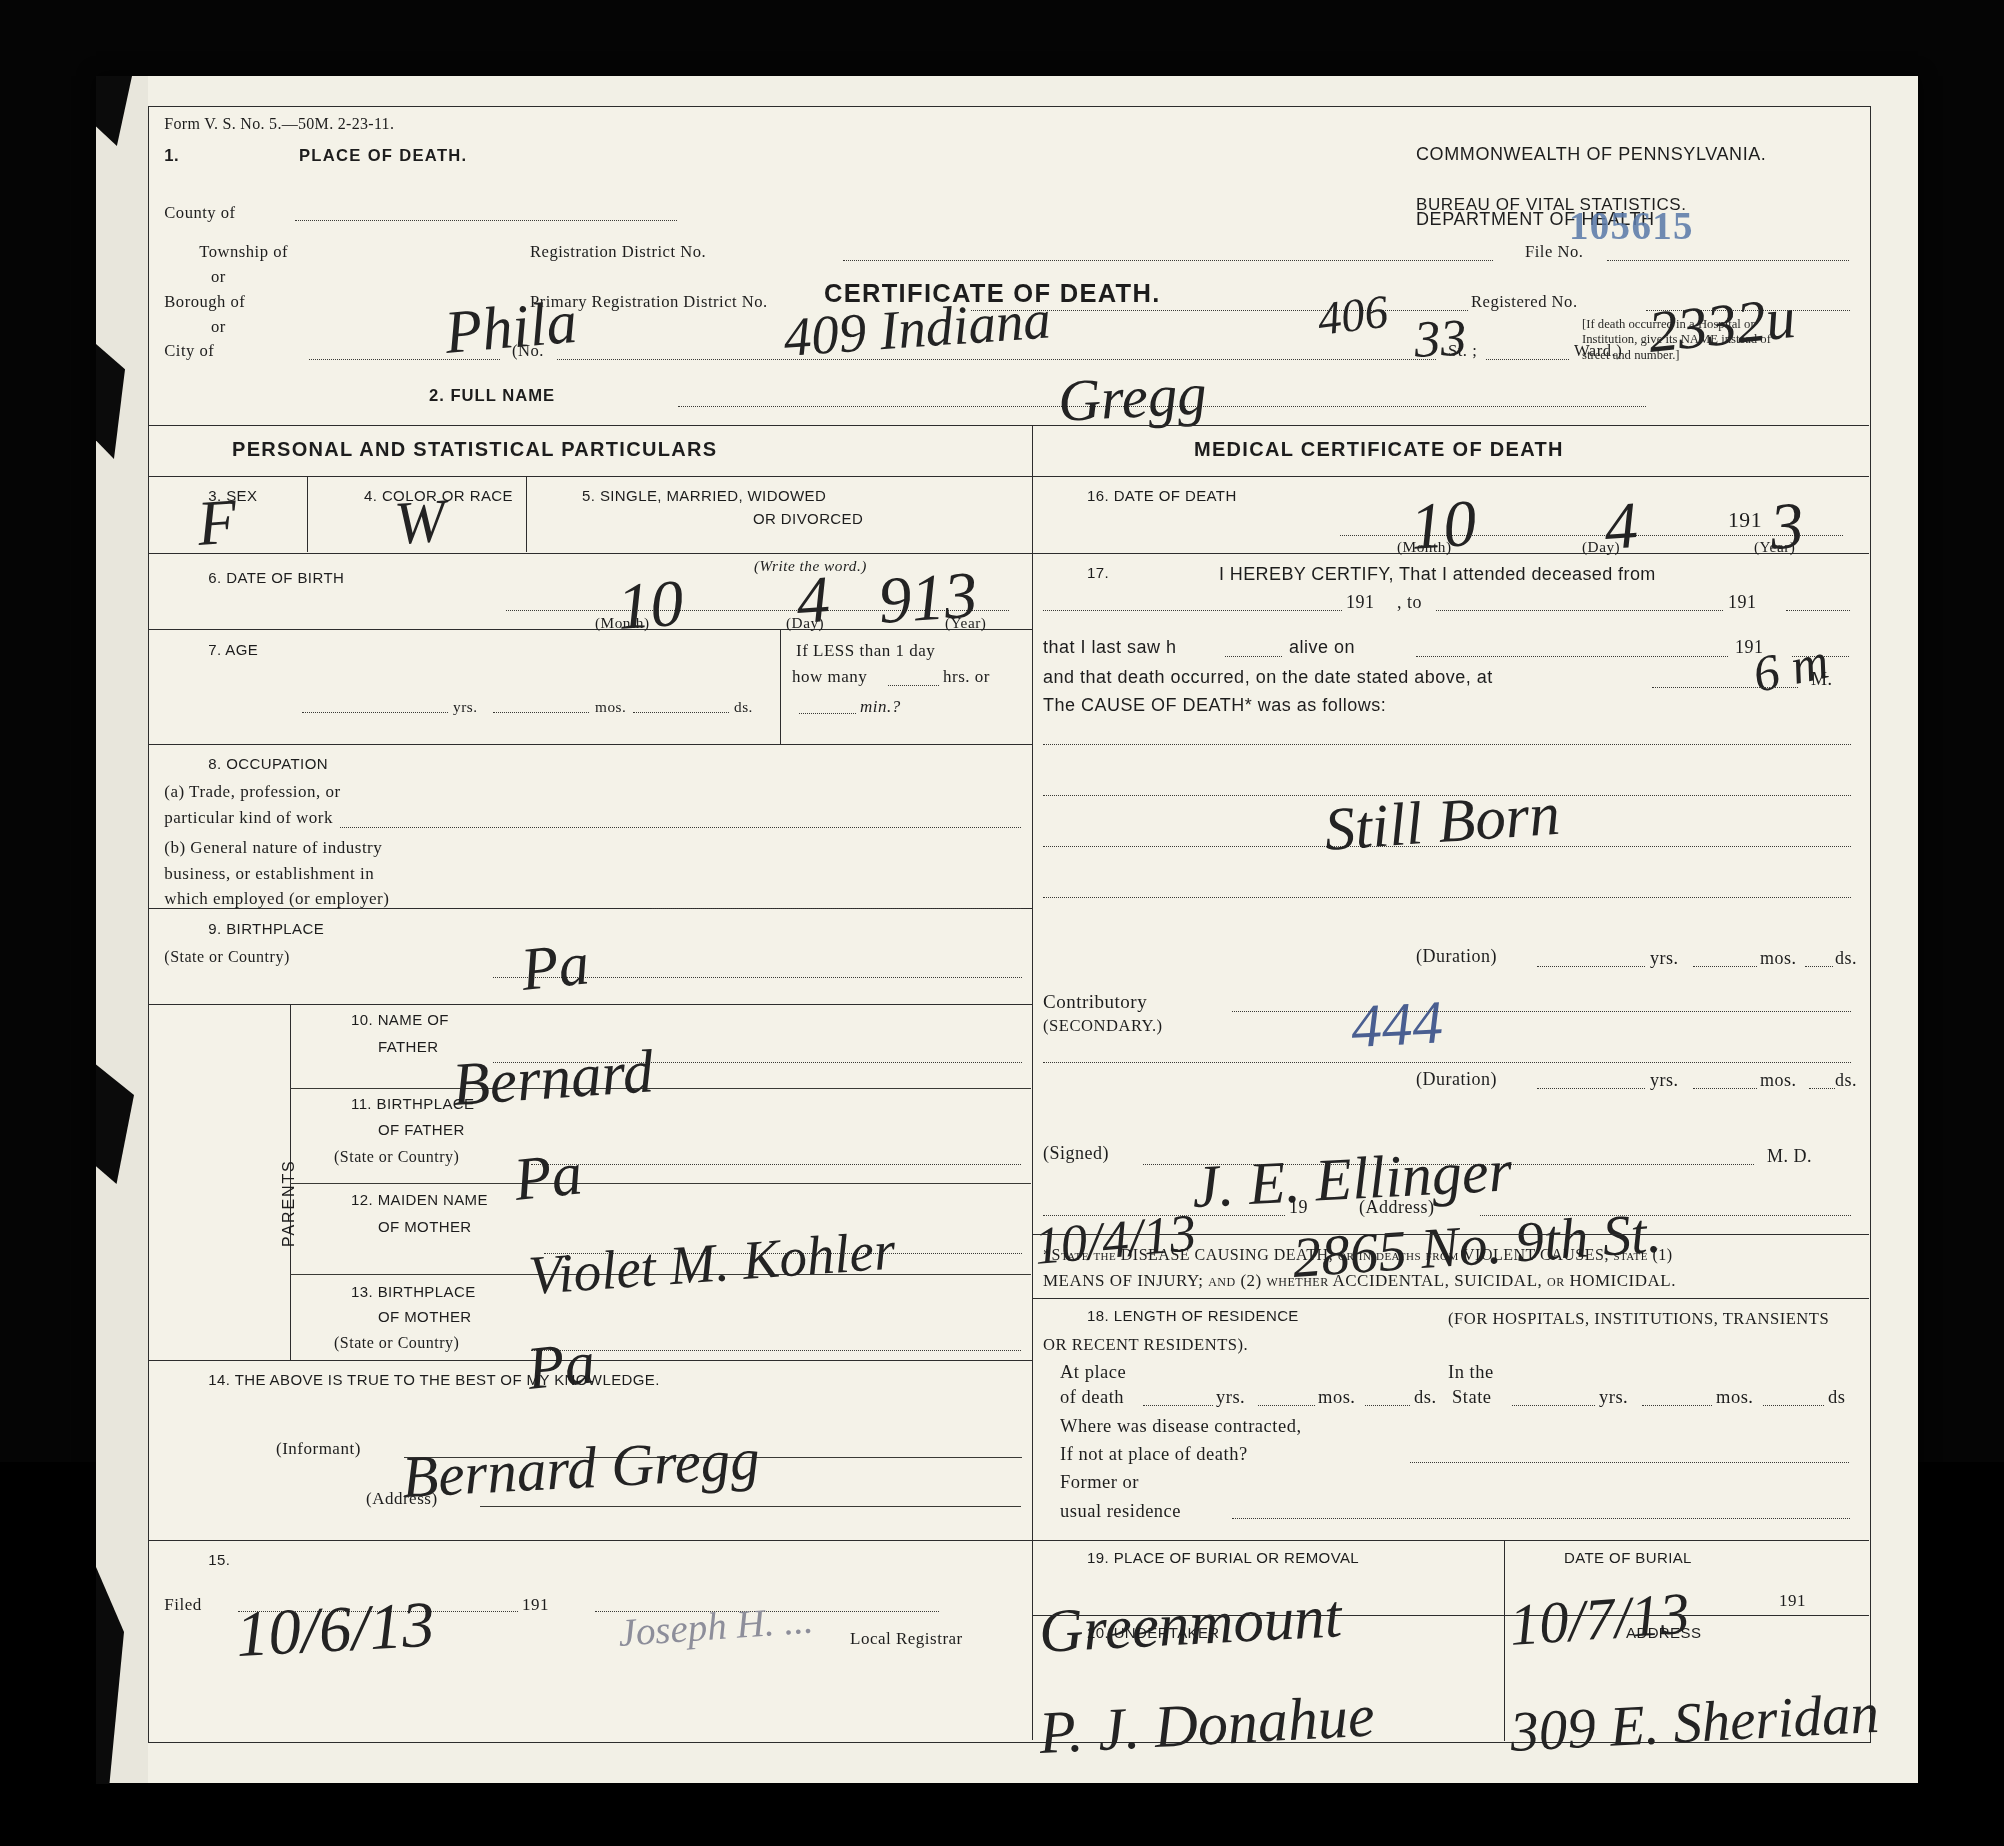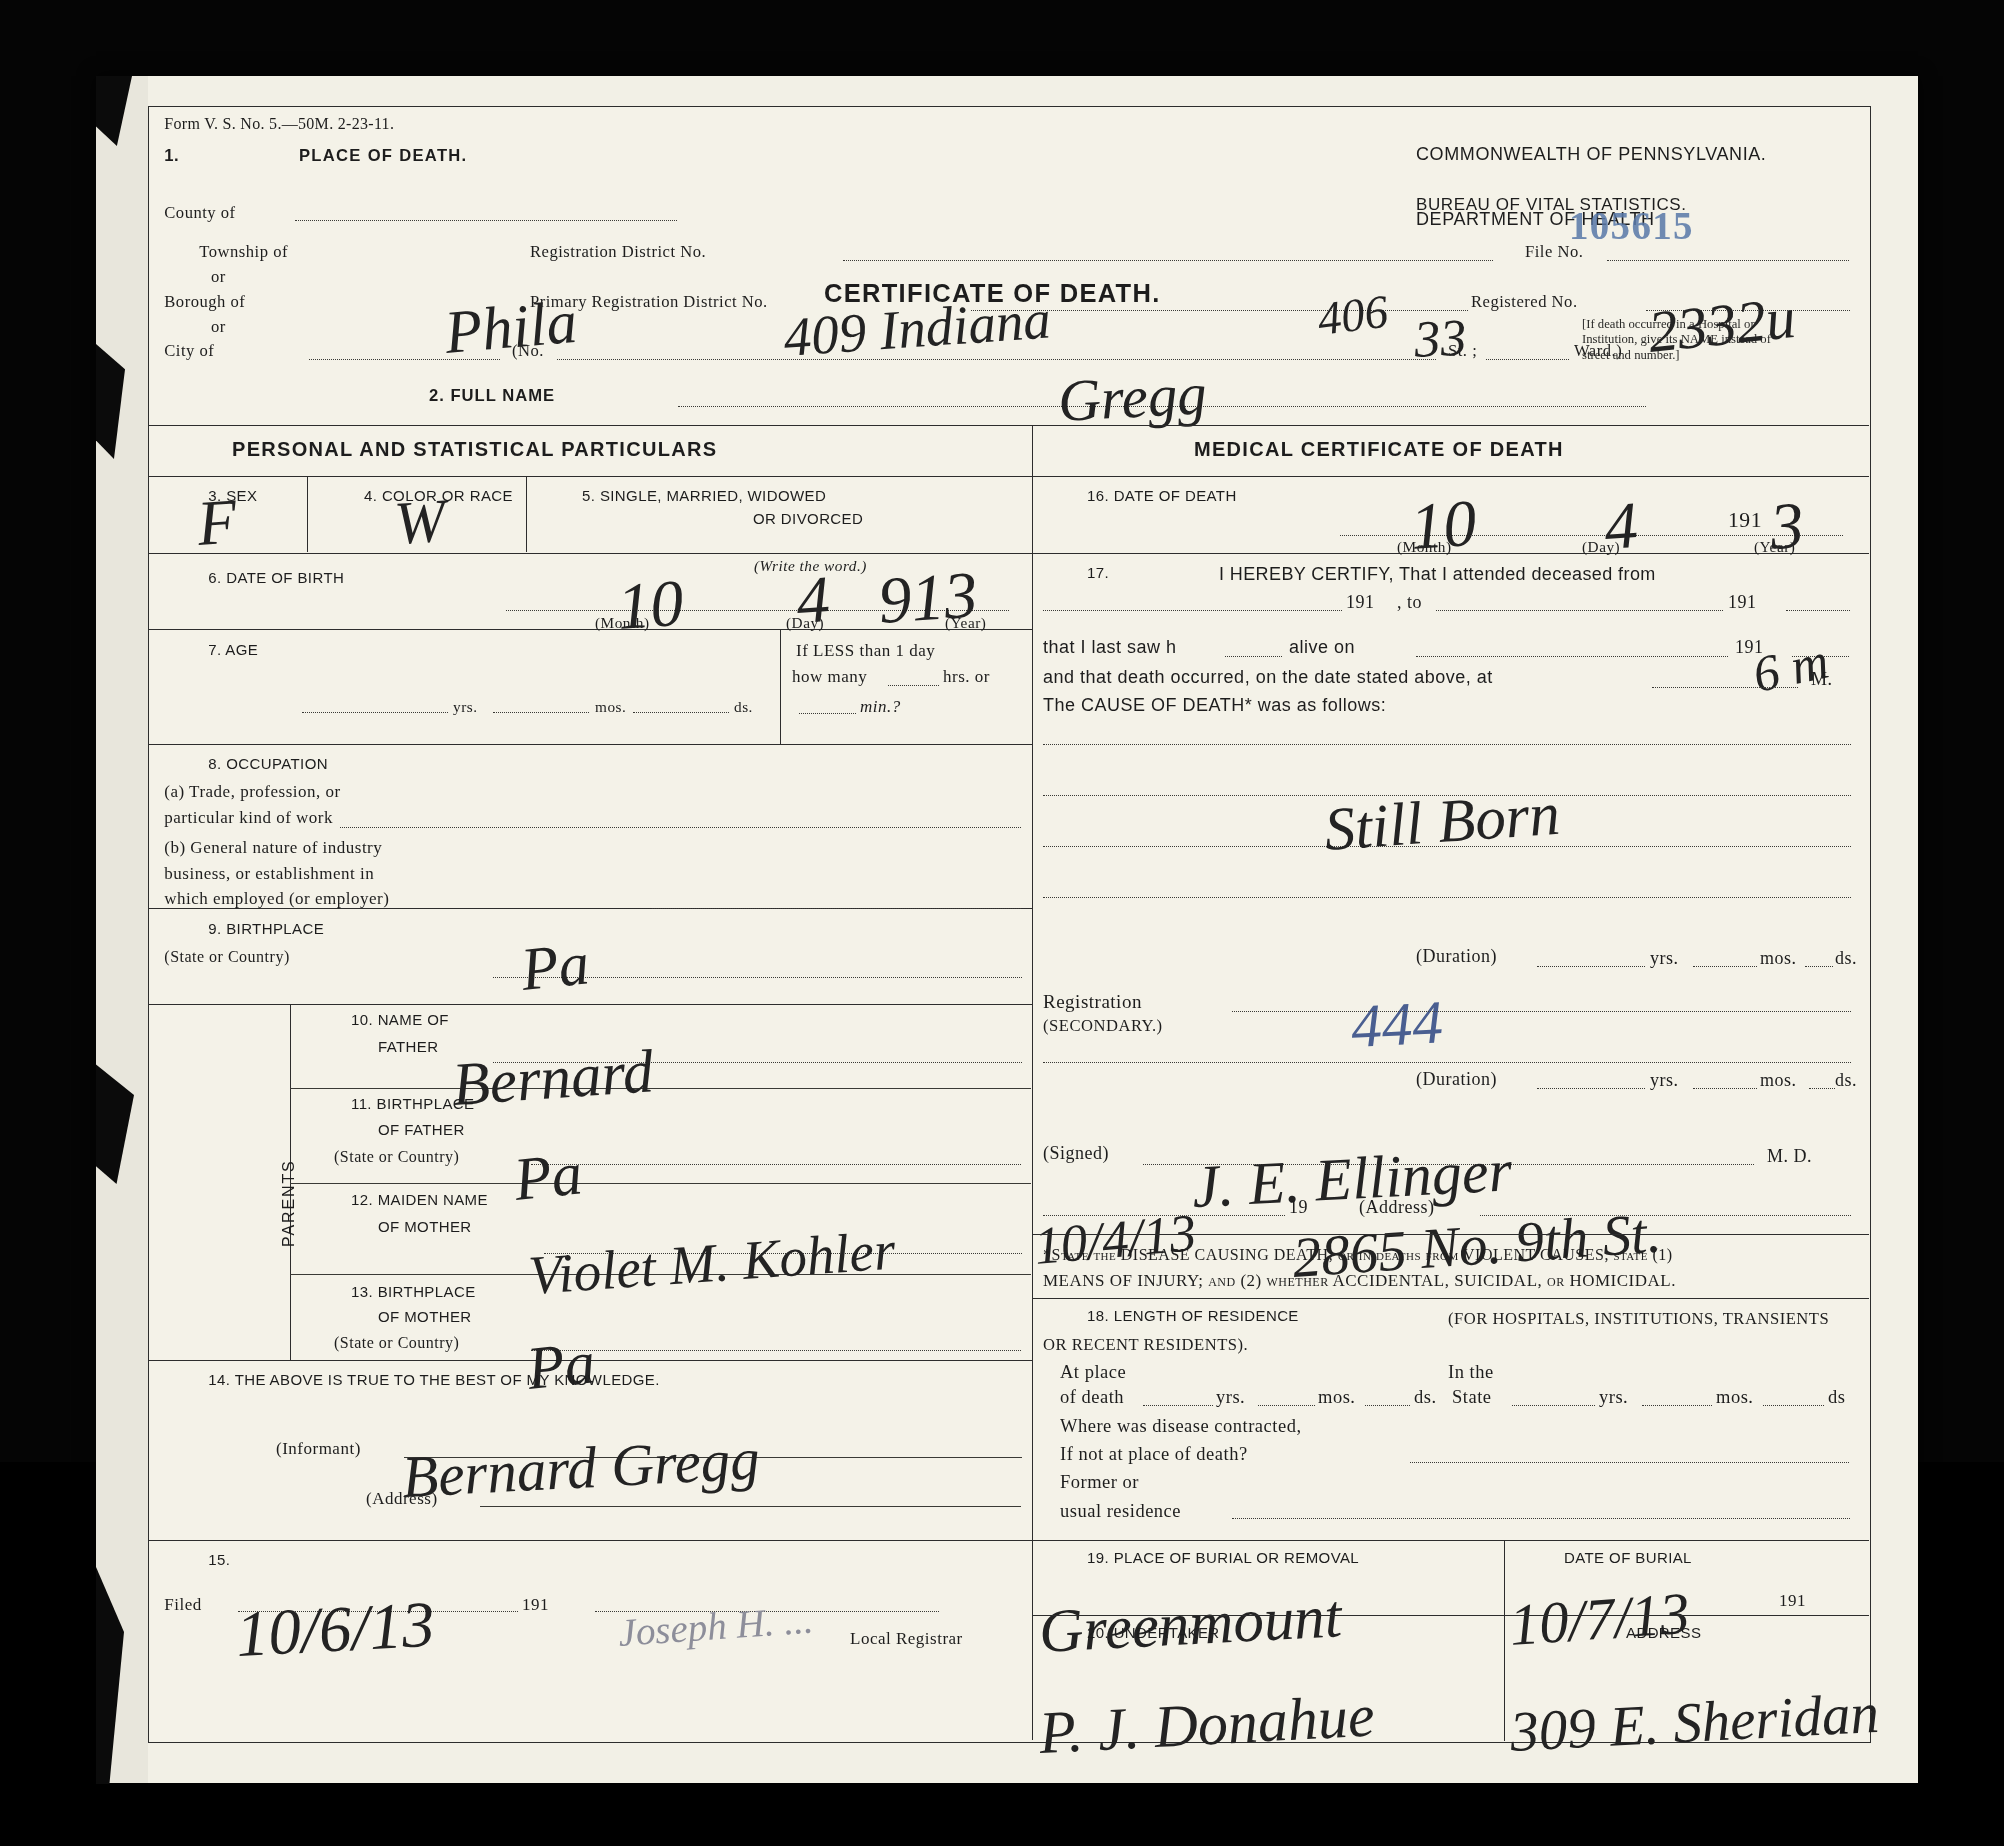--- a/index.html
+++ b/index.html
@@ -410,21 +410,21 @@
     <div class="hw blue" style="left:1204px; top:885px; font-size:61px; transform:rotate(-3deg);">444</div>
 
     <div class="lbl serif" style="left:1267px; top:839px; font-size:18px;">(Duration)</div>
     <div class="dotline" style="left:1388px; top:859px; width:108px;"></div>
     <div class="lbl serif" style="left:1501px; top:841px; font-size:18px;">yrs.</div>
     <div class="dotline" style="left:1544px; top:859px; width:64px;"></div>
     <div class="lbl serif" style="left:1611px; top:841px; font-size:18px;">mos.</div>
     <div class="dotline" style="left:1656px; top:859px; width:28px;"></div>
     <div class="lbl serif" style="left:1686px; top:841px; font-size:18px;">ds.</div>
 
-    <div class="lbl serif" style="left:894px; top:884px; font-size:19px;">Registration</div>
+    <div class="lbl serif" style="left:894px; top:884px; font-size:19px;">Contributory</div>
     <div class="lbl sc serif" style="left:894px; top:909px; font-size:16.6px;">(SECONDARY.)</div>
     <div class="dotline" style="left:1083px; top:904px; width:619px;"></div>
     <div class="dotline" style="left:894px; top:955px; width:808px;"></div>
 
     <div class="lbl serif" style="left:1267px; top:962px; font-size:18px;">(Duration)</div>
     <div class="dotline" style="left:1388px; top:981px; width:108px;"></div>
     <div class="lbl serif" style="left:1501px; top:963px; font-size:18px;">yrs.</div>
     <div class="dotline" style="left:1544px; top:981px; width:64px;"></div>
     <div class="lbl serif" style="left:1611px; top:963px; font-size:18px;">mos.</div>
     <div class="dotline" style="left:1660px; top:981px; width:25.5px;"></div>

